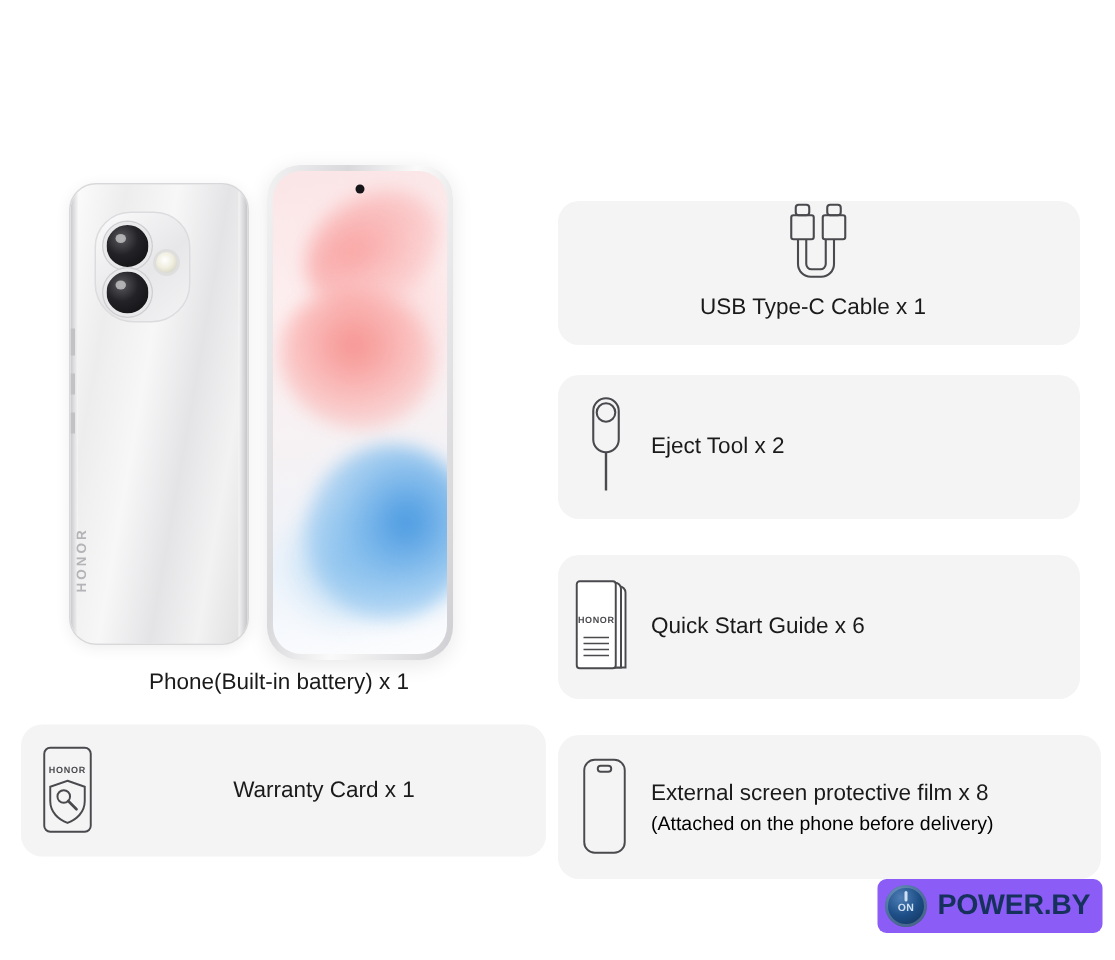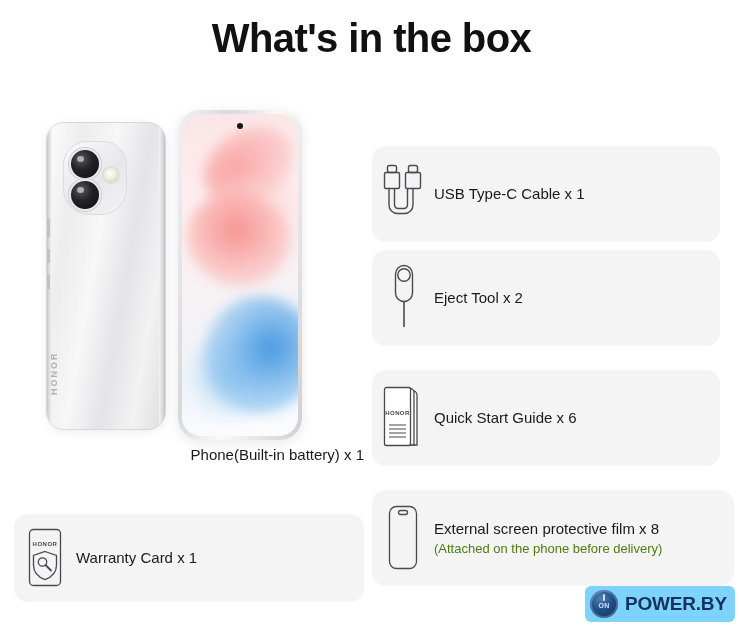--- a/index.html
+++ b/index.html
@@ -174,21 +174,21 @@
     width: 6px; height: 6px;
     border-radius: 50%;
     background: #16161a;
     z-index: 5;
   }
 
   .phone-caption {
     position: absolute;
     left: 0; top: 336px;
     width: 356px;
-    text-align: right;
+    text-align: center;
     font-size: 15px;
     color: #1a1a1a;
   }
 
   
   .card {
     position: absolute;
     background: #f4f4f5;
     border-radius: 14px;
     display: flex;
@@ -207,43 +207,43 @@
     padding-right: 8px;
   }
   .card .label {
     font-size: 15px;
     color: #1a1a1a;
     line-height: 1.25;
     white-space: nowrap;
   }
   .card .sub {
     font-size: 13px;
-    color: #4d7c0f;
+    color: #000000;
     margin-top: 3px;
     white-space: nowrap;
   }
 
   
-  #card-usb    { left: 372px; top: 146px; width: 348px; height: 96px; }
+  #card-usb    { left: 372px; top: 134px; width: 348px; height: 96px; flex-direction: column; }
   #card-eject  { left: 372px; top: 250px; width: 348px; height: 96px; }
   #card-guide  { left: 372px; top: 370px; width: 348px; height: 96px; }
   #card-film   { left: 372px; top: 490px; width: 362px; height: 96px; }
   
-  #card-warranty { left: 14px; top: 514px; width: 350px; height: 88px; }
+  #card-warranty { left: 14px; top: 483px; width: 350px; height: 88px; text-align: center; }
 
   svg { display: block; }
 
   
   .watermark {
     position: absolute;
     left: 585px;
     top: 586px;
     width: 150px;
     height: 36px;
-    background: #7dd3fc;
+    background: #8b5cf6;
     border-radius: 6px;
     display: flex;
     align-items: center;
     gap: 7px;
     padding-left: 5px;
     box-sizing: border-box;
   }
   .wm-logo {
     flex: 0 0 auto;
     width: 28px; height: 28px;
@@ -276,21 +276,20 @@
     font-weight: 700;
     color: #16325c;
     letter-spacing: -0.2px;
   }
 </style>
 </head>
 <body>
 
 <div class="page">
 
-  <div class="title">What's in the box</div>
 
   <div class="phone-block">
     <div class="phones">
 
       <div class="phone-back">
         <div class="edge-l"></div>
         <div class="edge-r"></div>
         <div class="btns">
           <i style="height:18px"></i>
             <i style="height:14px"></i>

